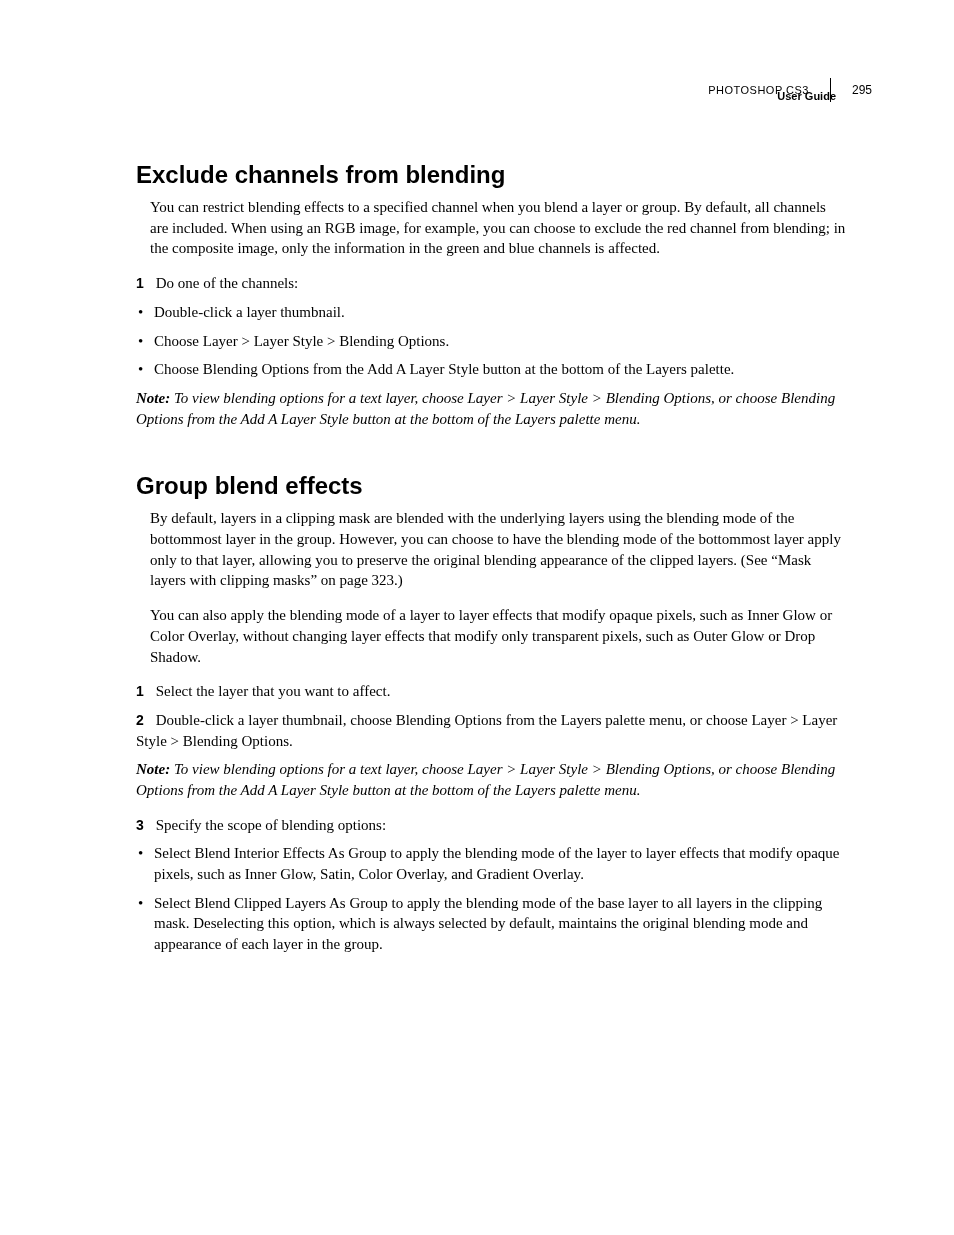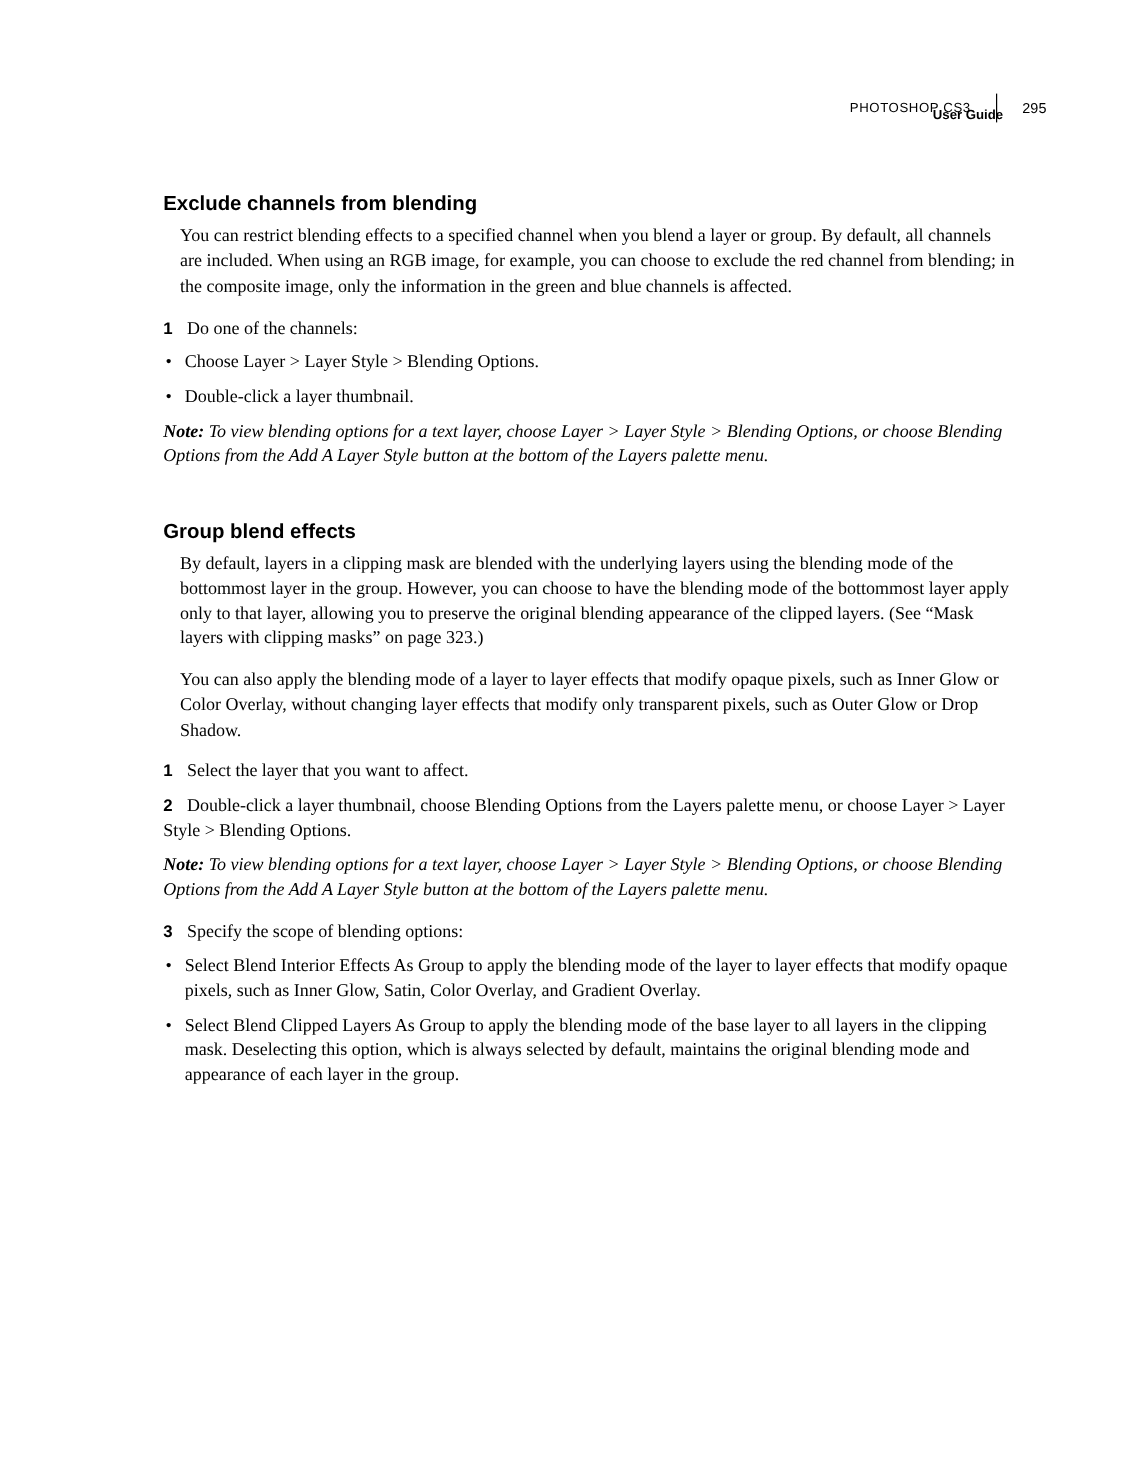--- a/index.html
+++ b/index.html
@@ -60,21 +60,21 @@
   .stepnum {
     font-weight: bold;
     font-family: "Myriad Pro", "Helvetica Neue", Arial, sans-serif;
     display: inline-block;
     width: 16px;
     font-size: 14px;
   }
   h2 {
     font-family: "Myriad Pro", "Helvetica Neue", Arial, sans-serif;
     font-weight: bold;
-    font-size: 17px;
+    font-size: 24px;
     margin: 40px 0 6px 0;
   }
   p {
     margin: 0 0 12px 0;
   }
   .bullet {
     margin: 0 0 8px 0;
     padding-left: 18px;
     position: relative;
   }
@@ -113,22 +113,23 @@
 
 
     <h2>Exclude channels from blending</h2>
     <p class="block">You can restrict blending effects to a specified channel when you blend a layer or group. By default, all channels are included. When using an RGB image, for example, you can choose to exclude the red channel from blending; in the composite image, only the information in the green and blue channels is affected.</p>
 
     <p class="step">
       <span class="stepnum">1</span>
       <span>Do one of the channels:</span>
     </p>
 
+    <p class="bullet">Double-click a layer thumbnail.</p>
     <p class="bullet">Choose Layer &gt; Layer Style &gt; Blending Options.</p>
-    <p class="bullet">Double-click a layer thumbnail.</p>
+    <p class="bullet">Choose Blending Options from the Add A Layer Style button at the bottom of the Layers palette.</p>
 
     <p class="note">
       <span class="note-label">Note:</span>
       <span>To view blending options for a text layer, choose Layer &gt; Layer Style &gt; Blending Options, or choose Blending Options from the Add A Layer Style button at the bottom of the Layers palette menu.</span>
     </p>
 
 
     <h2>Group blend effects</h2>
     <p class="block">By default, layers in a clipping mask are blended with the underlying layers using the blending mode of the bottommost layer in the group. However, you can choose to have the blending mode of the bottommost layer apply only to that layer, allowing you to preserve the original blending appearance of the clipped layers. (See “Mask layers with clipping masks” on page 323.)</p>
     <p class="block">You can also apply the blending mode of a layer to layer effects that modify opaque pixels, such as Inner Glow or Color Overlay, without changing layer effects that modify only transparent pixels, such as Outer Glow or Drop Shadow.</p>

